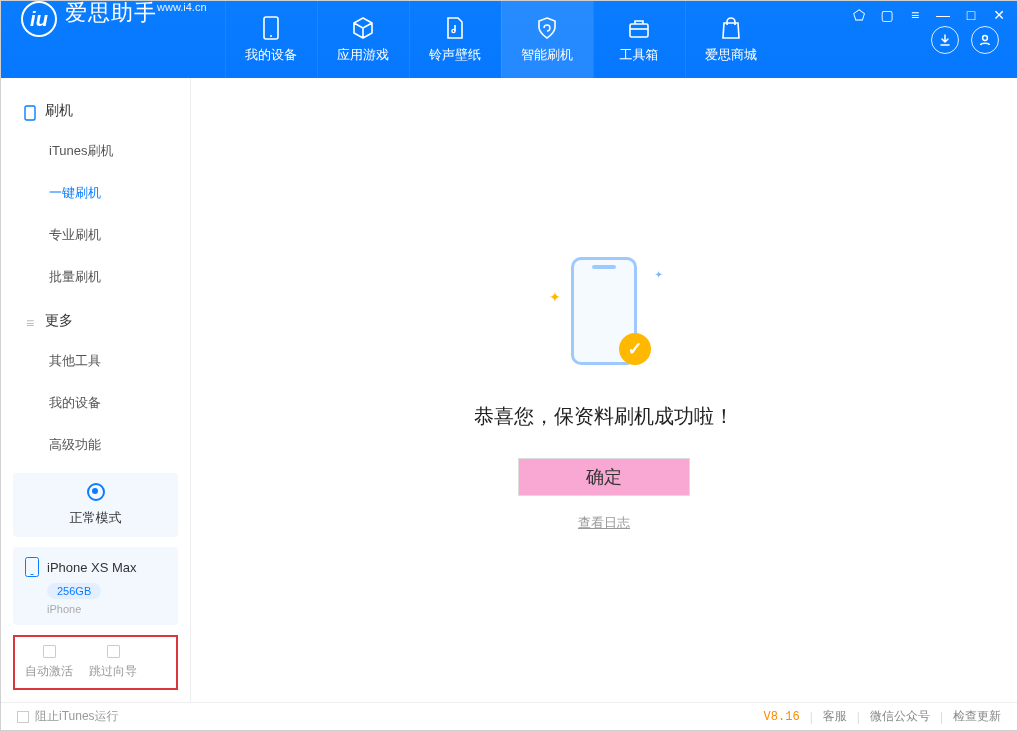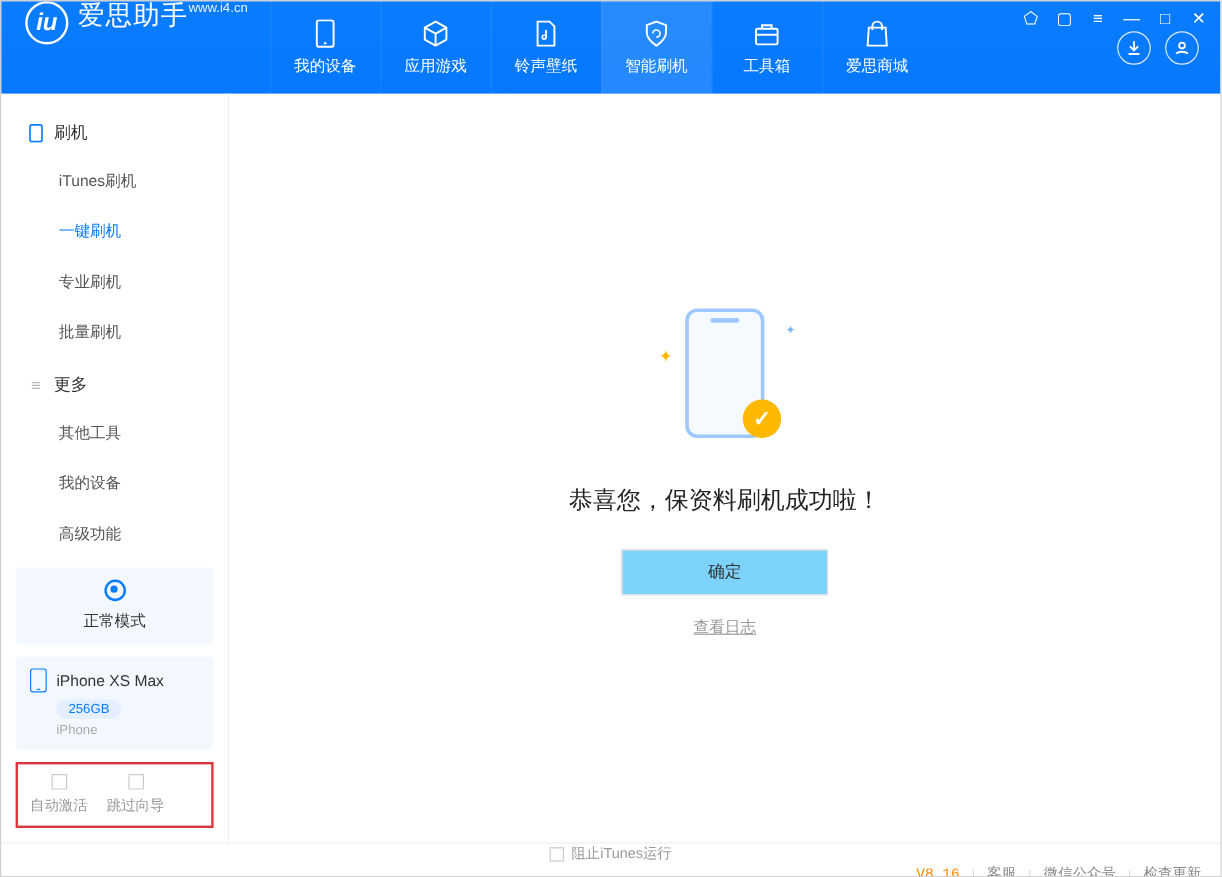--- a/index.html
+++ b/index.html
@@ -21,21 +21,21 @@
 .header-right { margin-left: auto; display: flex; align-items: center; height: 100%; }
 .win-controls { position: absolute; right: 10px; top: 6px; display: flex; gap: 10px; color: #fff; }
 .win-controls span { width: 18px; height: 18px; display: flex; align-items: center; justify-content: center; cursor: pointer; font-size: 14px; }
 .header-circles { display: flex; gap: 12px; padding-right: 18px; align-items: center; }
 .header-circles .circ { width: 28px; height: 28px; border: 1.8px solid rgba(255,255,255,.85); border-radius: 50%; display: flex; align-items: center; justify-content: center; cursor: pointer; }
 
 
 .body { display: flex; height: calc(100% - 77px - 28px); }
 .sidebar { width: 190px; border-right: 1px solid #eee; display: flex; flex-direction: column; }
 .side-scroll { flex: 1; overflow: auto; padding-top: 10px; }
-.side-section-title { display: flex; align-items: center; gap: 8px; padding: 14px 22px 10px; font-size: 14px; color: #333; font-weight: 500; }
+.side-section-title { display: flex; align-items: flex-end; gap: 8px; padding: 14px 22px 10px; font-size: 14px; color: #333; font-weight: 500; }
 .side-section-title .sec-icon { width: 14px; height: 14px; color: #0a7cff; display: flex; align-items: center; justify-content: center; }
 .side-items { }
 .side-item { padding: 12px 22px 12px 48px; font-size: 13px; color: #555; cursor: pointer; }
 .side-item.active { color: #0a7cff; }
 
 .side-bottom { padding: 0 12px 12px; }
 .mode-box, .device-box { background: #f3f8ff; border-radius: 4px; padding: 10px 12px; margin-bottom: 10px; }
 .mode-box { display: flex; align-items: center; gap: 8px; color: #333; font-size: 13px; flex-direction: column; }
 .mode-icon { width: 18px; height: 18px; border: 2px solid #0a7cff; border-radius: 50%; position: relative; }
 .mode-icon:after { content: ""; position: absolute; left: 3px; top: 3px; width: 6px; height: 6px; background: #0a7cff; border-radius: 50%; }
@@ -51,25 +51,25 @@
 .chk { width: 13px; height: 13px; border: 1px solid #ccc; border-radius: 1px; }
 
 .main { flex: 1; display: flex; flex-direction: column; align-items: center; justify-content: center; }
 .result-illustration { width: 130px; height: 130px; position: relative; margin-bottom: 24px; }
 .phone-shape { position: absolute; left: 32px; top: 8px; width: 66px; height: 108px; border: 3px solid #9dc9ff; border-radius: 10px; background: #f5faff; }
 .phone-shape:before { content: ""; position: absolute; top: 5px; left: 50%; transform: translateX(-50%); width: 24px; height: 4px; background: #9dc9ff; border-radius: 3px; }
 .check-badge { position: absolute; right: 18px; bottom: 14px; width: 32px; height: 32px; background: #ffb800; border-radius: 50%; display: flex; align-items: center; justify-content: center; color: #fff; font-weight: bold; font-size: 18px; }
 .spark { position: absolute; color: #ffb800; font-size: 14px; }
 .spark.s1 { left: 10px; top: 40px; } .spark.s2 { right: 6px; top: 20px; font-size: 10px; color: #7ab7ff; }
 .result-msg { font-size: 20px; color: #222; margin-bottom: 28px; }
-.ok-btn { width: 172px; height: 38px; border: 1px solid #ddd; background: #7dd3fc; font-size: 14px; color: #333; cursor: pointer; margin-bottom: 18px; }
+.ok-btn { width: 172px; height: 38px; border: 1px solid #ddd; background: #f9a8d4; font-size: 18px; color: #333; cursor: pointer; margin-bottom: 18px; }
 .log-link { color: #999; font-size: 13px; text-decoration: underline; cursor: pointer; }
 
 
-.footer { height: 28px; border-top: 1px solid #eee; display: flex; align-items: center; font-size: 12px; color: #999; padding: 0 16px; flex-direction: column; }
+.footer { height: 28px; border-top: 1px solid #eee; display: flex; align-items: center; font-size: 12px; color: #999; padding: 0 16px; }
 .footer .f-left { display: flex; align-items: center; gap: 6px; }
 .footer .chk2 { width: 12px; height: 12px; border: 1px solid #ccc; }
 .footer .f-right { margin-left: auto; display: flex; align-items: center; gap: 10px; }
 .footer .ver { color: #ff8a00; font-family: Liberation Mono, monospace; }
 .footer .sep { color: #ddd; }
 .footer .f-link { cursor: pointer; color: #888; }
 </style>
 </head>
 <body>
 

